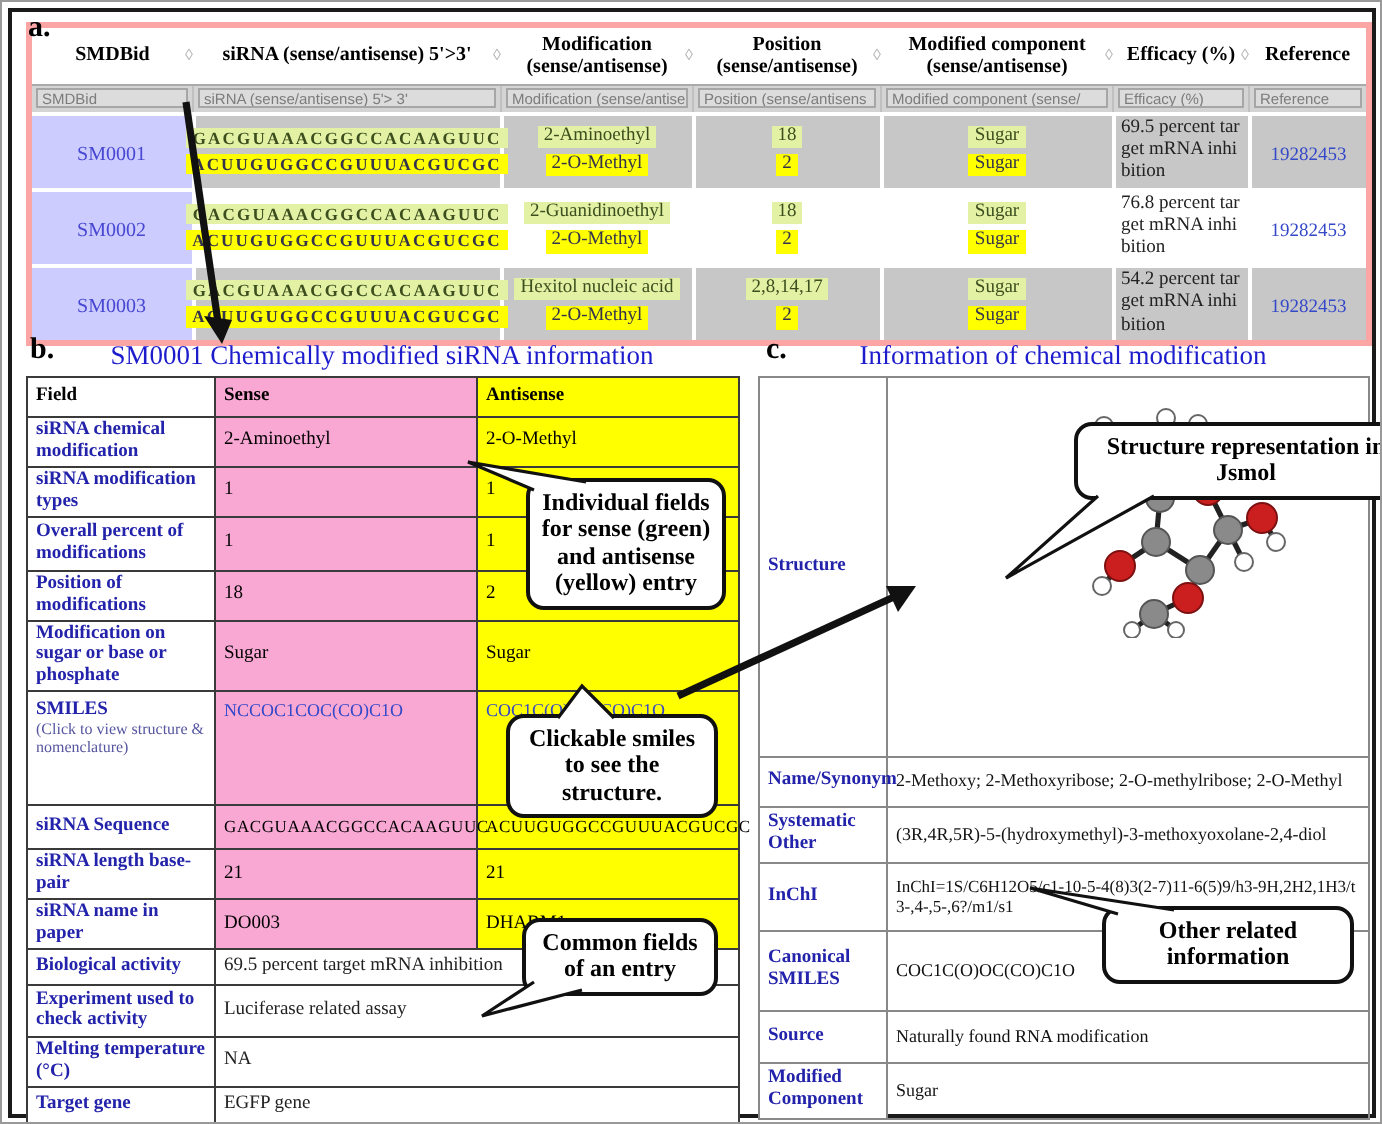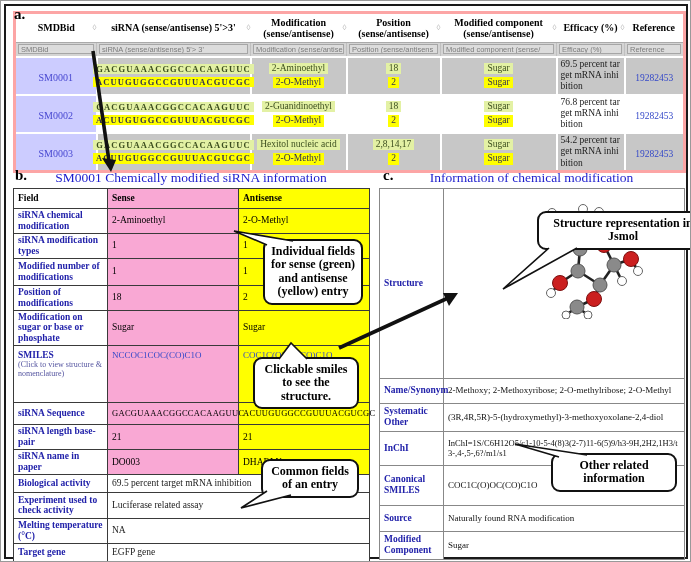--- a/index.html
+++ b/index.html
@@ -218,21 +218,21 @@
       <td class="fld">siRNA chemical modification</td>
       <td class="sen">2-Aminoethyl</td>
       <td class="ant">2-O-Methyl</td>
     </tr>
     <tr style="height:21px">
       <td class="fld">siRNA modification types</td>
       <td class="sen">1</td>
       <td class="ant">1</td>
     </tr>
     <tr style="height:27px">
-      <td class="fld">Modified number of modifications</td>
+      <td class="fld">Overall percent of modifications</td>
       <td class="sen">1</td>
       <td class="ant">1</td>
     </tr>
     <tr style="height:21px">
       <td class="fld">Position of modifications</td>
       <td class="sen">18</td>
       <td class="ant">2</td>
     </tr>
     <tr style="height:27px">
       <td class="fld">Modification on sugar or base or phosphate</td>

